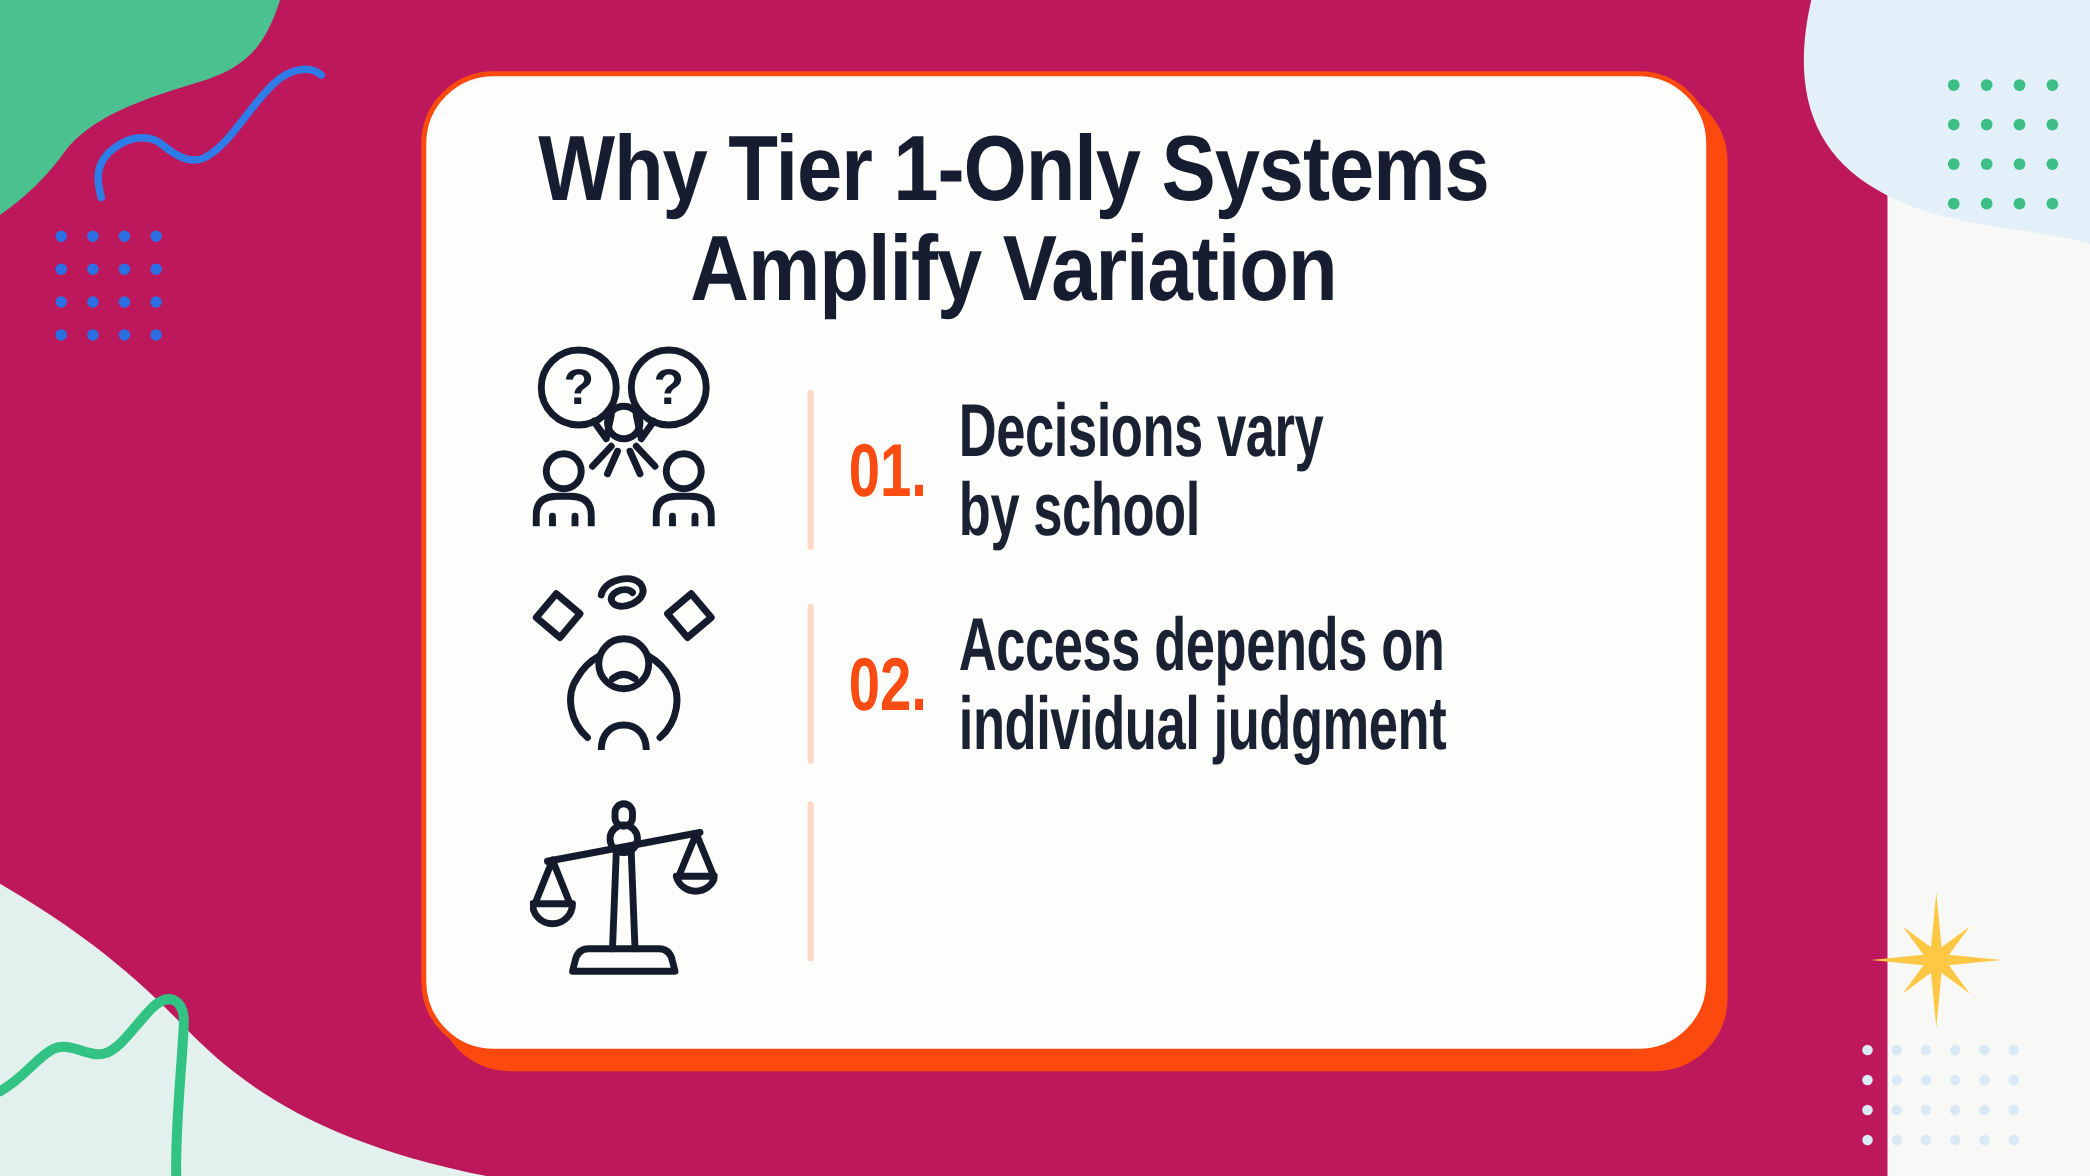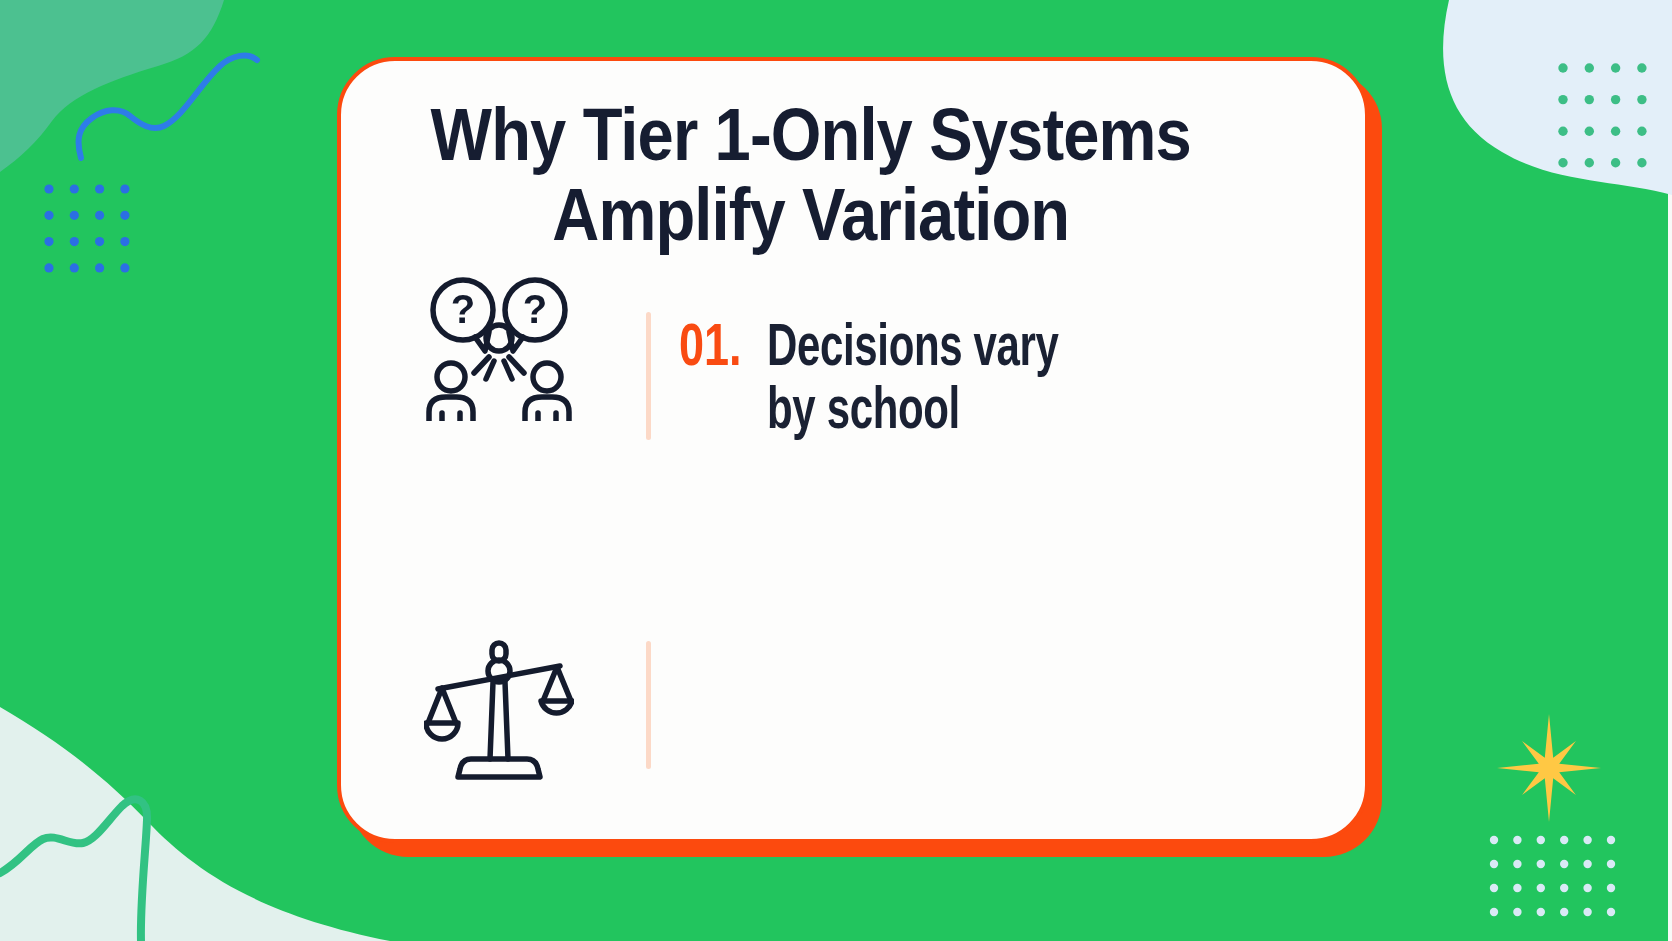--- a/index.html
+++ b/index.html
@@ -1,34 +1,34 @@
 <!DOCTYPE html>
 <html><head>
 <meta charset="utf-8">
 <style>
   html,body{margin:0;padding:0;width:1672px;height:941px;overflow:hidden;
     font-family:"Liberation Sans",sans-serif;background:#F8F9F7;}
-  .stage{position:relative;width:1668px;height:941px;background:#22c55e;}
+  .stage{position:relative;width:1510px;height:941px;background:#be185d;}
   svg.deco{position:absolute;left:0;top:0;width:1672px;height:941px;pointer-events:none;}
 
   .card{position:absolute;left:337px;top:57px;width:1024px;height:778px;
     background:#FDFDFC;border:4px solid #FC4A0E;border-radius:58px;
     box-shadow:13px 14px 0 0 #FC4A0E;}
   .card-title{margin-top:34px;padding-right:96px;text-align:center;
     font-size:74px;font-weight:bold;line-height:1.08;letter-spacing:-1px;
     color:#161D31;white-space:pre-line;transform:scaleX(.88);transform-origin:center top;}
 
   .row{position:absolute;left:80px;height:150px;display:flex;align-items:center;}
   .row-1{top:240px;} .row-2{top:411px;} .row-3{top:569px;}
   .icon-box{width:155px;height:150px;display:flex;align-items:center;justify-content:center;flex:0 0 155px;}
   .row-1 .icon-box{transform:translateY(-30px);}
   .row-2 .icon-box{transform:translateY(-22px);}
   .row-3 .icon-box{transform:translateY(7px);}
   .divider{width:5px;height:128px;background:#FCD9C7;border-radius:3px;margin-left:70px;flex:0 0 5px;}
-  .content{display:flex;align-items:flex-start;margin-left:28px;}
+  .content{display:flex;align-items:center;margin-left:28px;}
   .num{font-size:60px;font-weight:bold;line-height:1.05;color:#F94B12;
     transform:scaleX(.75);transform-origin:left top;flex:0 0 auto;min-width:86px;}
   .body-text{font-size:60px;font-weight:bold;line-height:1.05;color:#1A2133;
     letter-spacing:-.5px;white-space:pre-line;transform:scaleX(.7);transform-origin:left top;margin-left:2px;}
 
   .ic{stroke:#141B2D;stroke-width:5.5;fill:none;stroke-linecap:round;stroke-linejoin:round;}
   .ic-q{fill:#141B2D;stroke:none;font-family:"Liberation Sans",sans-serif;font-weight:bold;font-size:40px;text-anchor:middle;}
 </style>
 </head>
 <body>
@@ -137,20 +137,42 @@
         </svg>
       </div>
       <div class="divider"></div>
       <div class="content">
         <div class="num">01.</div>
         <div class="body-text">Decisions vary
 by school</div>
       </div>
     </div>
 
+    <div class="row row-2">
+      <div class="icon-box">
+        <svg width="150" height="150" viewBox="0 0 150 150">
+          <g class="ic">
+            <path d="M57 26 C60 12 86 8 90 20 C94 31 72 40 66 32 C61 25 76 18 82 24"></path>
+            <path d="M21 25 L40 41 L24 60 L5 44 Z"></path>
+            <path d="M129 25 L110 41 L126 60 L145 44 Z"></path>
+            <circle cx="75" cy="81" r="20"></circle>
+            <path d="M66 93 Q75 86 84 93"></path>
+            <path d="M46 140 C32 128 28 106 38 92 C42 85 48 79 55 75"></path>
+            <path d="M104 140 C118 128 122 106 112 92 C108 85 102 79 95 75"></path>
+            <path d="M57 150 C57 138 64 130 75 130 C86 130 93 138 93 150"></path>
+          </g>
+        </svg>
+      </div>
+      <div class="divider"></div>
+      <div class="content">
+        <div class="num">02.</div>
+        <div class="body-text">Access depends on
+individual judgment</div>
+      </div>
+    </div>
 
     <div class="row row-3">
       <div class="icon-box">
         <svg width="150" height="150" viewBox="0 0 150 150">
           <g class="ic">
             <rect x="68" y="6" width="14" height="18" rx="7"></rect>
             <circle cx="75" cy="34" r="11"></circle>
             <path d="M14 52 L136 29"></path>
             <path d="M18 51 L4 86 M18 51 L32 86"></path>
             <path d="M2 86 A16 16 0 0 0 34 86 Z"></path>

